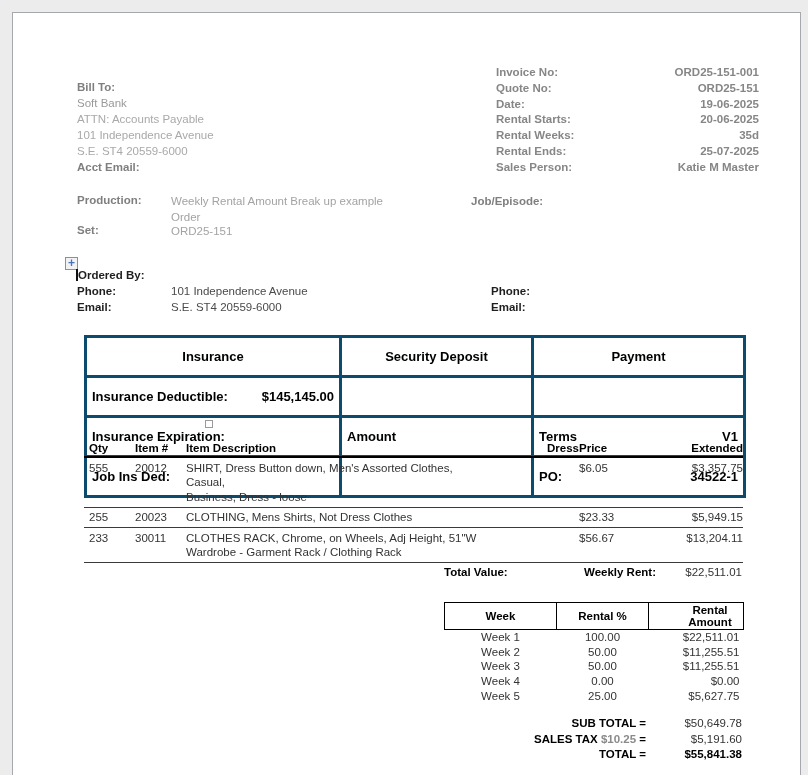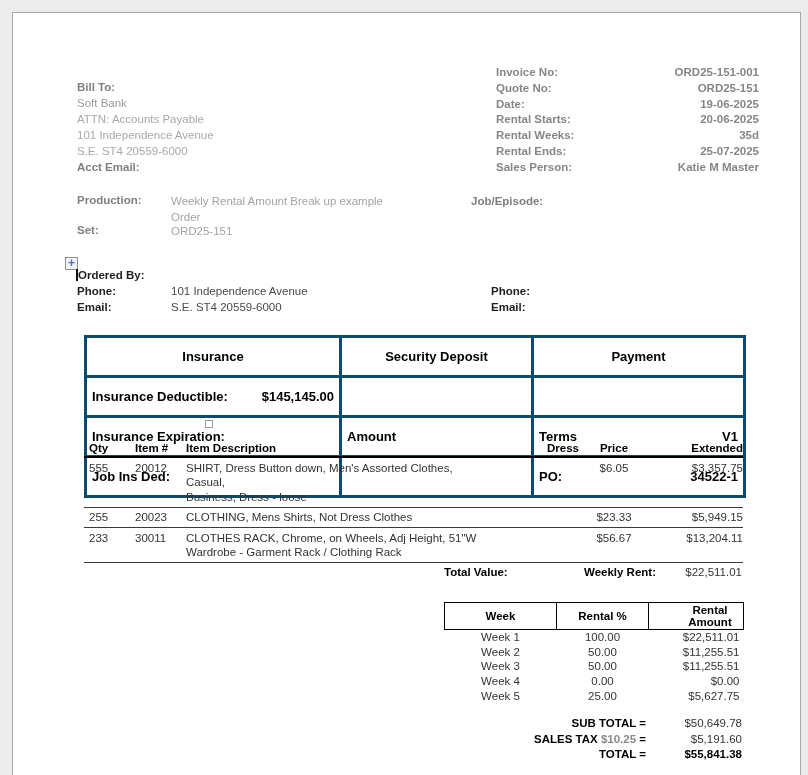--- a/index.html
+++ b/index.html
@@ -44,21 +44,21 @@
 
   
   .items { left:71px; top:428px; width:659px; font-size:11.5px; }
   .irow { display:flex; align-items:flex-start; }
   .ihead { border-bottom:2px solid #000; font-weight:bold; color:#000; padding-bottom:1px; line-height:14px; }
   .idata { border-bottom:1px solid #3a3a3a; color:#333; padding:2.5px 0 2.5px 0; line-height:14.5px; }
   .c-qty  { width:51px; padding-left:5px; flex:none; }
   .c-item { width:51px; flex:none; }
   .c-desc { width:300px; flex:none; min-width:0; overflow:visible; }
   .c-val  { width:93px; text-align:right; flex:none; }
-  .c-price{ width:70px; text-align:center; flex:none; }
+  .c-price{ width:70px; text-align:left; flex:none; }
   .c-ext  { width:94px; text-align:right; flex:none; }
 
   
   .totrow { left:431px; top:553px; width:298px; display:flex; font-size:11.5px; }
   .totrow .t1 { font-weight:bold; color:#000; width:86px; }
   .totrow .t2 { font-weight:bold; color:#000; width:126px; text-align:right; }
   .totrow .t3 { color:#333; width:86px; text-align:right; }
 
   
   table.week { border-collapse:collapse; width:299px; table-layout:fixed; }

